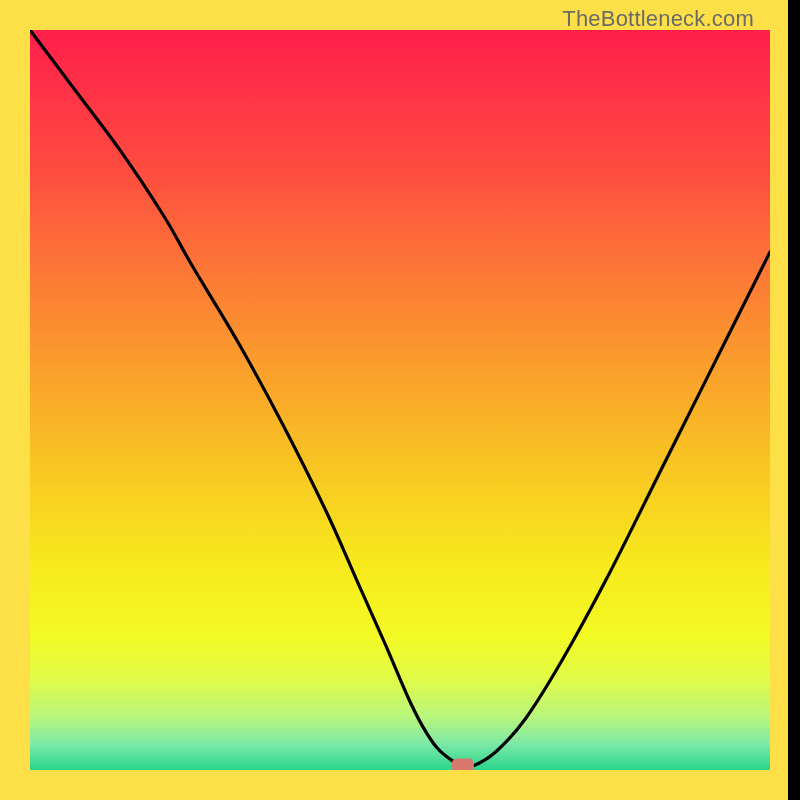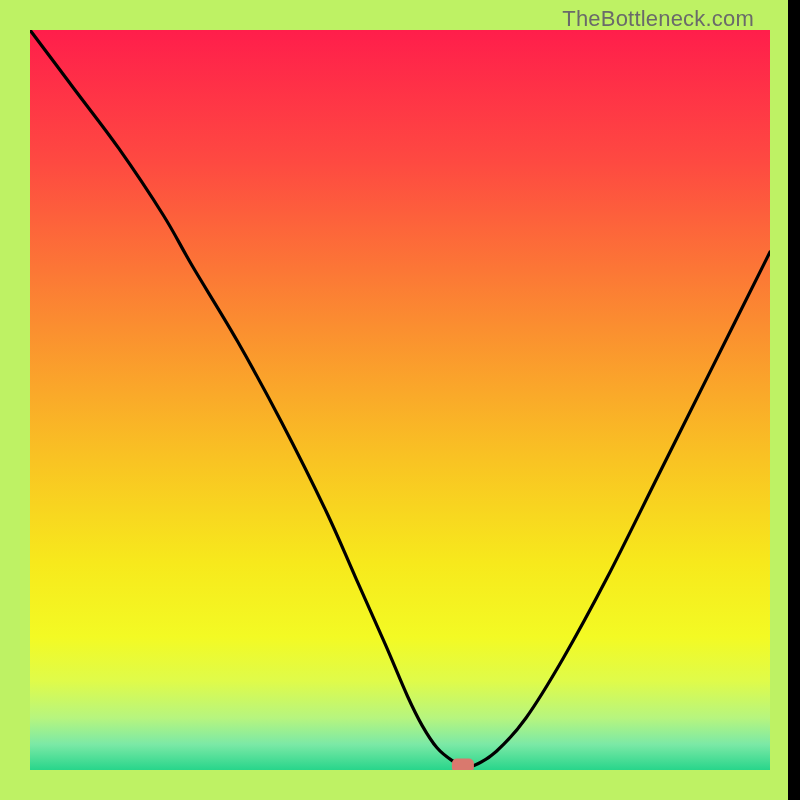--- a/index.html
+++ b/index.html
@@ -8,21 +8,21 @@
     width: 800px;
     height: 800px;
     background: #000;
     overflow: hidden;
     font-family: Arial, Helvetica, sans-serif;
   }
   .frame {
     position: relative;
     width: 788px;
     height: 800px;
-    background: #bef264;
+    background: #fde047;
   }
   .plot-area {
     position: absolute;
     left: 30px;
     top: 30px;
     width: 740px;
     height: 740px;
   }
   .watermark {
     position: absolute;

